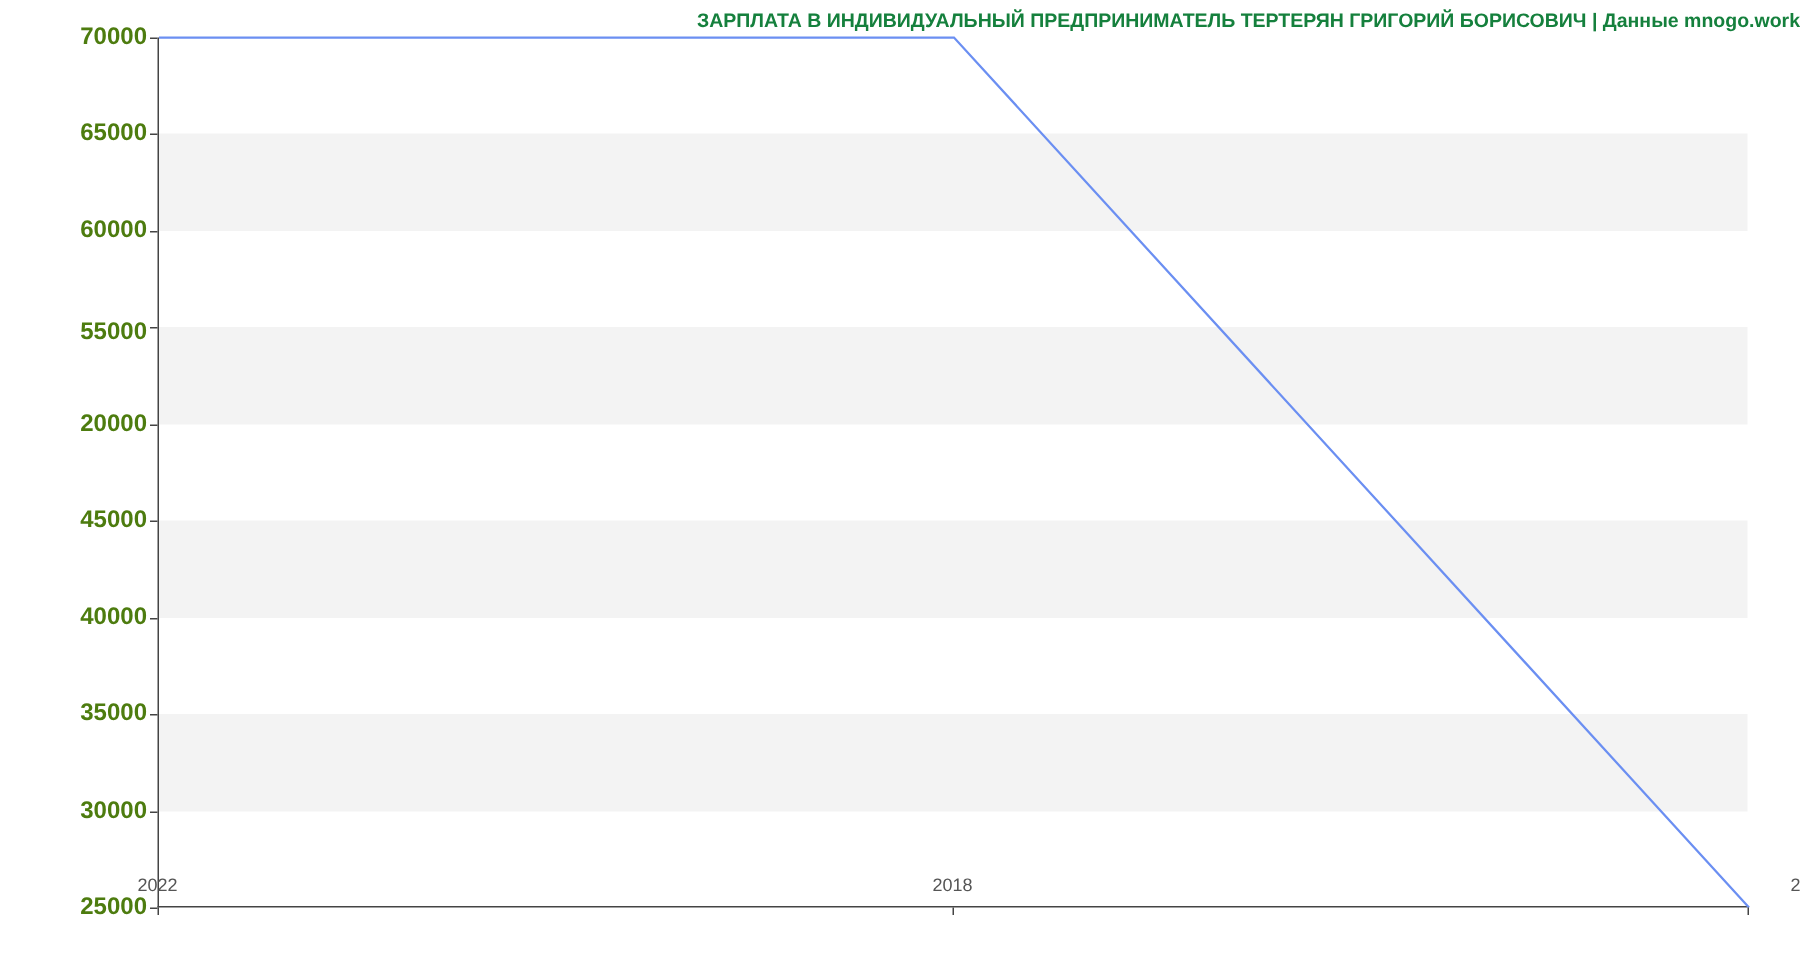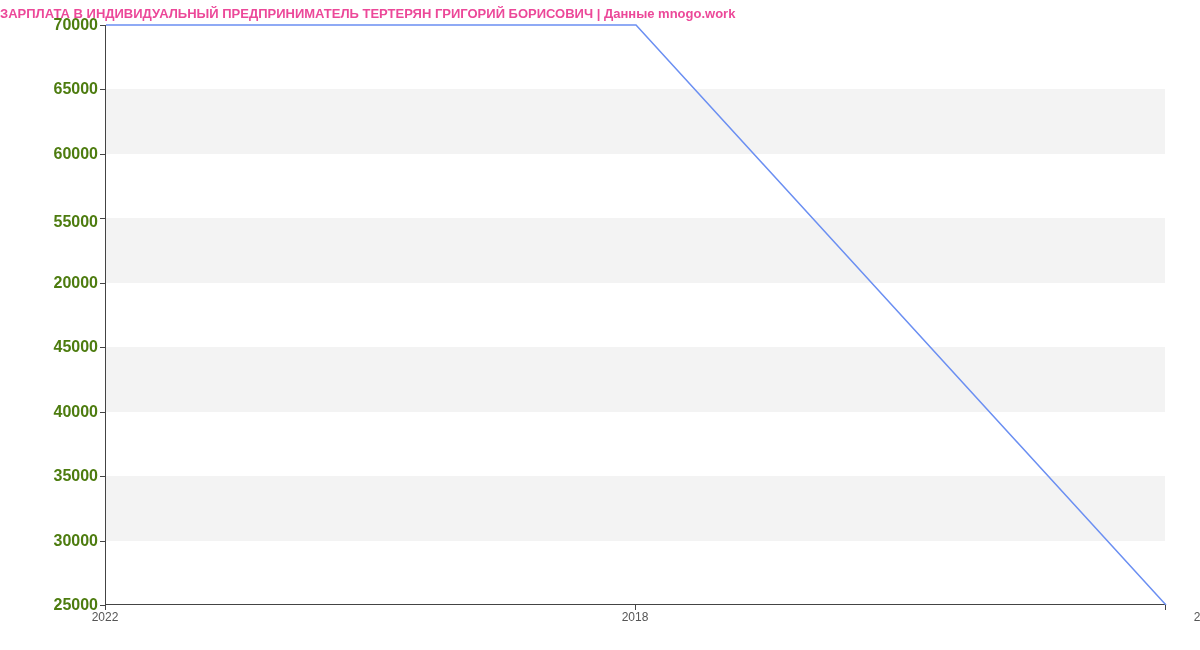--- a/index.html
+++ b/index.html
@@ -14,24 +14,24 @@
   .chart-wrap {
     position: relative;
     width: 1200px;
     height: 650px;
   }
   .title {
     position: absolute;
     top: 6px;
     left: 0;
     width: 1200px;
-    text-align: left;
+    text-align: right;
     font-size: 13px;
     font-weight: bold;
-    color: #ec4899;
+    color: #15803d;
   }
   .plot-area {
     position: absolute;
     left: 105px;
     top: 25px;
     width: 1060px;
     height: 580px;
     box-sizing: border-box;
     border-left: 1px solid #444444;
     border-bottom: 1px solid #444444;
@@ -55,21 +55,21 @@
   }
   .y-tick-mark {
     position: absolute;
     width: 5px;
     height: 1px;
     background: #444444;
     left: 100px; 
   }
   .x-tick-label {
     position: absolute;
-    top: 610px;
+    top: 583px;
     font-size: 12px;
     color: #555555;
     transform: translateX(-50%);
   }
   .x-tick-mark {
     position: absolute;
     top: 605px;
     width: 1px;
     height: 5px;
     background: #444444;

